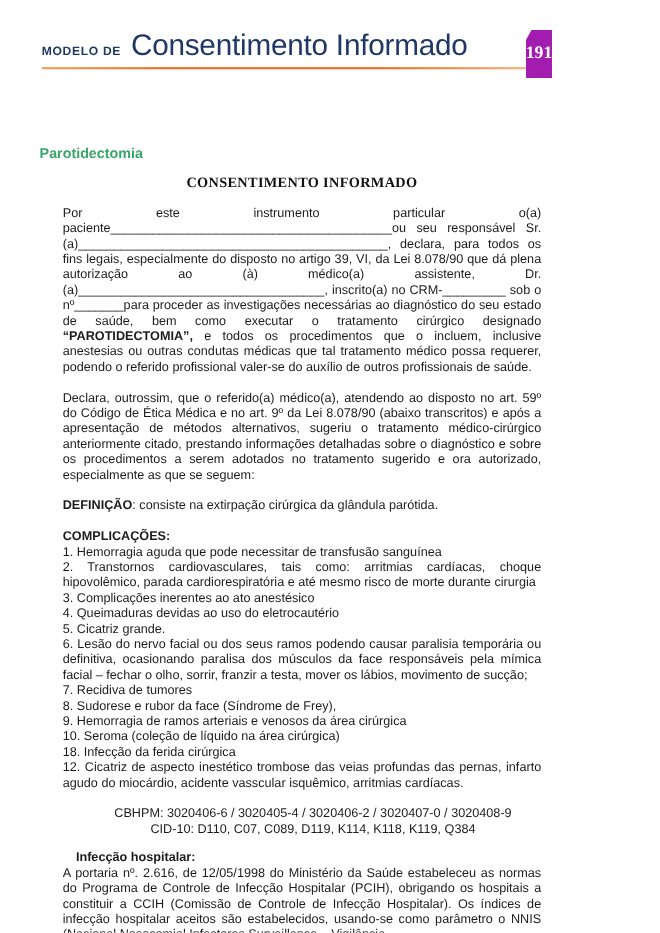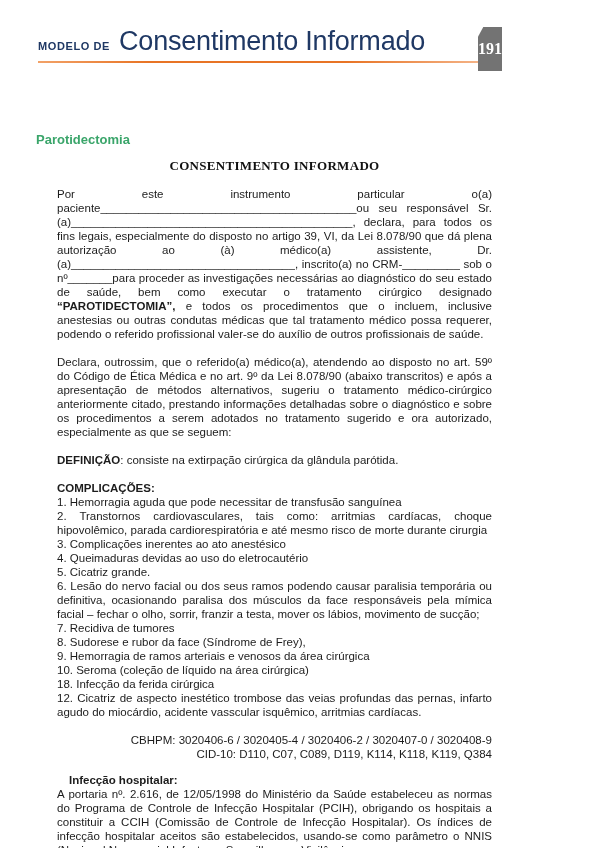--- a/index.html
+++ b/index.html
@@ -24,21 +24,21 @@
   .main-title{
     font-size:27px;font-weight:400;letter-spacing:-.2px;
     color:#1f3864;
   }
   .header-rule{
     height:2px;width:440px;margin-top:4px;border:none;
     background:linear-gradient(90deg,#f2a268 0%,#e87425 25%,#e87425 70%,#f4b285 100%);
   }
   .page-badge{
     width:40px;height:44px;margin-top:1px;
-    background:#737373;
+    background:#a21caf;
     clip-path:polygon(22% 0,100% 0,100% 100%,0 100%,0 22%);
     display:flex;align-items:center;justify-content:center;
   }
   .page-badge span{
     color:#ffffff;font-family:"Liberation Serif","DejaVu Serif",serif;
     font-weight:bold;font-size:16px;
   }
 
   
   .procedure-title{
@@ -53,21 +53,21 @@
     text-align:center;
     font-family:"Liberation Serif","DejaVu Serif",serif;
     font-weight:bold;font-size:13px;letter-spacing:.3px;
     margin:0 0 13px 0;color:#111;
   }
   p{margin:0;}
   .para{margin-top:14px;text-align:justify;}
   .item{margin:0;text-align:justify;}
   .bold{font-weight:bold;}
   .codes{margin-top:14px;}
-  .codes p{text-align:right;margin-left:20px;}
+  .codes p{text-align:center;margin-left:20px;}
   .infection-heading{margin-top:12px;font-weight:bold;text-align:left;padding-left:12px;}
   .infection-text{margin-top:0;text-align:justify;}
   .complications-heading{margin-top:14px;font-weight:bold;text-align:left;}
 </style>
 </head>
 <body>
 
 <div class="page">
 
   <div class="header">

